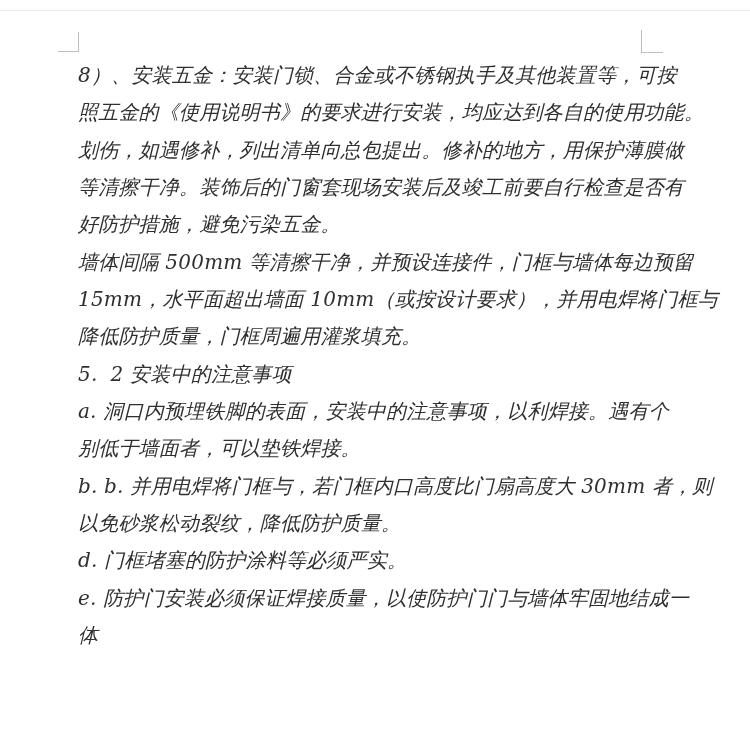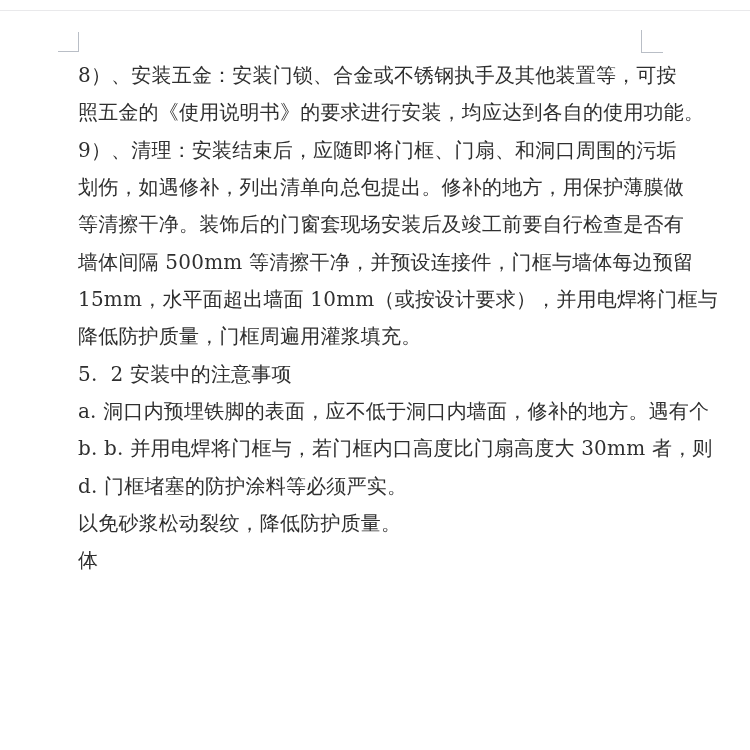--- a/index.html
+++ b/index.html
@@ -35,38 +35,41 @@
   .text-area{
     position:absolute;left:78px;top:57px;width:600px;
     color:var(--text-color);
     font-size:20px;line-height:37.35px;
     text-align:left;
   }
   .line{
     white-space:pre;
     height:37.35px;
     letter-spacing:0.2px;
+    font-style:italic;
   }
 </style>
 </head>
 <body>
 
 <div class="page">
   <div class="top-edge"></div>
   <div class="margin-mark left"></div>
   <div class="margin-mark right"></div>
   <div class="text-area">
       <div class="line">8）、安装五金：安装门锁、合金或不锈钢执手及其他装置等，可按</div>
       <div class="line">照五金的《使用说明书》的要求进行安装，均应达到各自的使用功能。</div>
-      <div class="line">9）、清理：安装结束后，应随即将门框、门扇、和洞口周围的污垢</div>
       <div class="line">划伤，如遇修补，列出清单向总包提出。修补的地方，用保护薄膜做</div>
       <div class="line">等清擦干净。装饰后的门窗套现场安装后及竣工前要自行检查是否有</div>
+      <div class="line">好防护措施，避免污染五金。</div>
       <div class="line">墙体间隔 500mm 等清擦干净，并预设连接件，门框与墙体每边预留</div>
       <div class="line">15mm，水平面超出墙面 10mm（或按设计要求），并用电焊将门框与</div>
       <div class="line">降低防护质量，门框周遍用灌浆填充。</div>
       <div class="line">5.  2 安装中的注意事项</div>
-      <div class="line">a. 洞口内预埋铁脚的表面，应不低于洞口内墙面，修补的地方。遇有个</div>
+      <div class="line">a. 洞口内预埋铁脚的表面，安装中的注意事项，以利焊接。遇有个</div>
+      <div class="line">别低于墙面者，可以垫铁焊接。</div>
       <div class="line">b. b. 并用电焊将门框与，若门框内口高度比门扇高度大 30mm 者，则</div>
+      <div class="line">以免砂浆松动裂纹，降低防护质量。</div>
       <div class="line">d. 门框堵塞的防护涂料等必须严实。</div>
-      <div class="line">以免砂浆松动裂纹，降低防护质量。</div>
+      <div class="line">e. 防护门安装必须保证焊接质量，以使防护门门与墙体牢固地结成一</div>
       <div class="line">体</div>
     </div>
 </div>
 
 </body></html>

